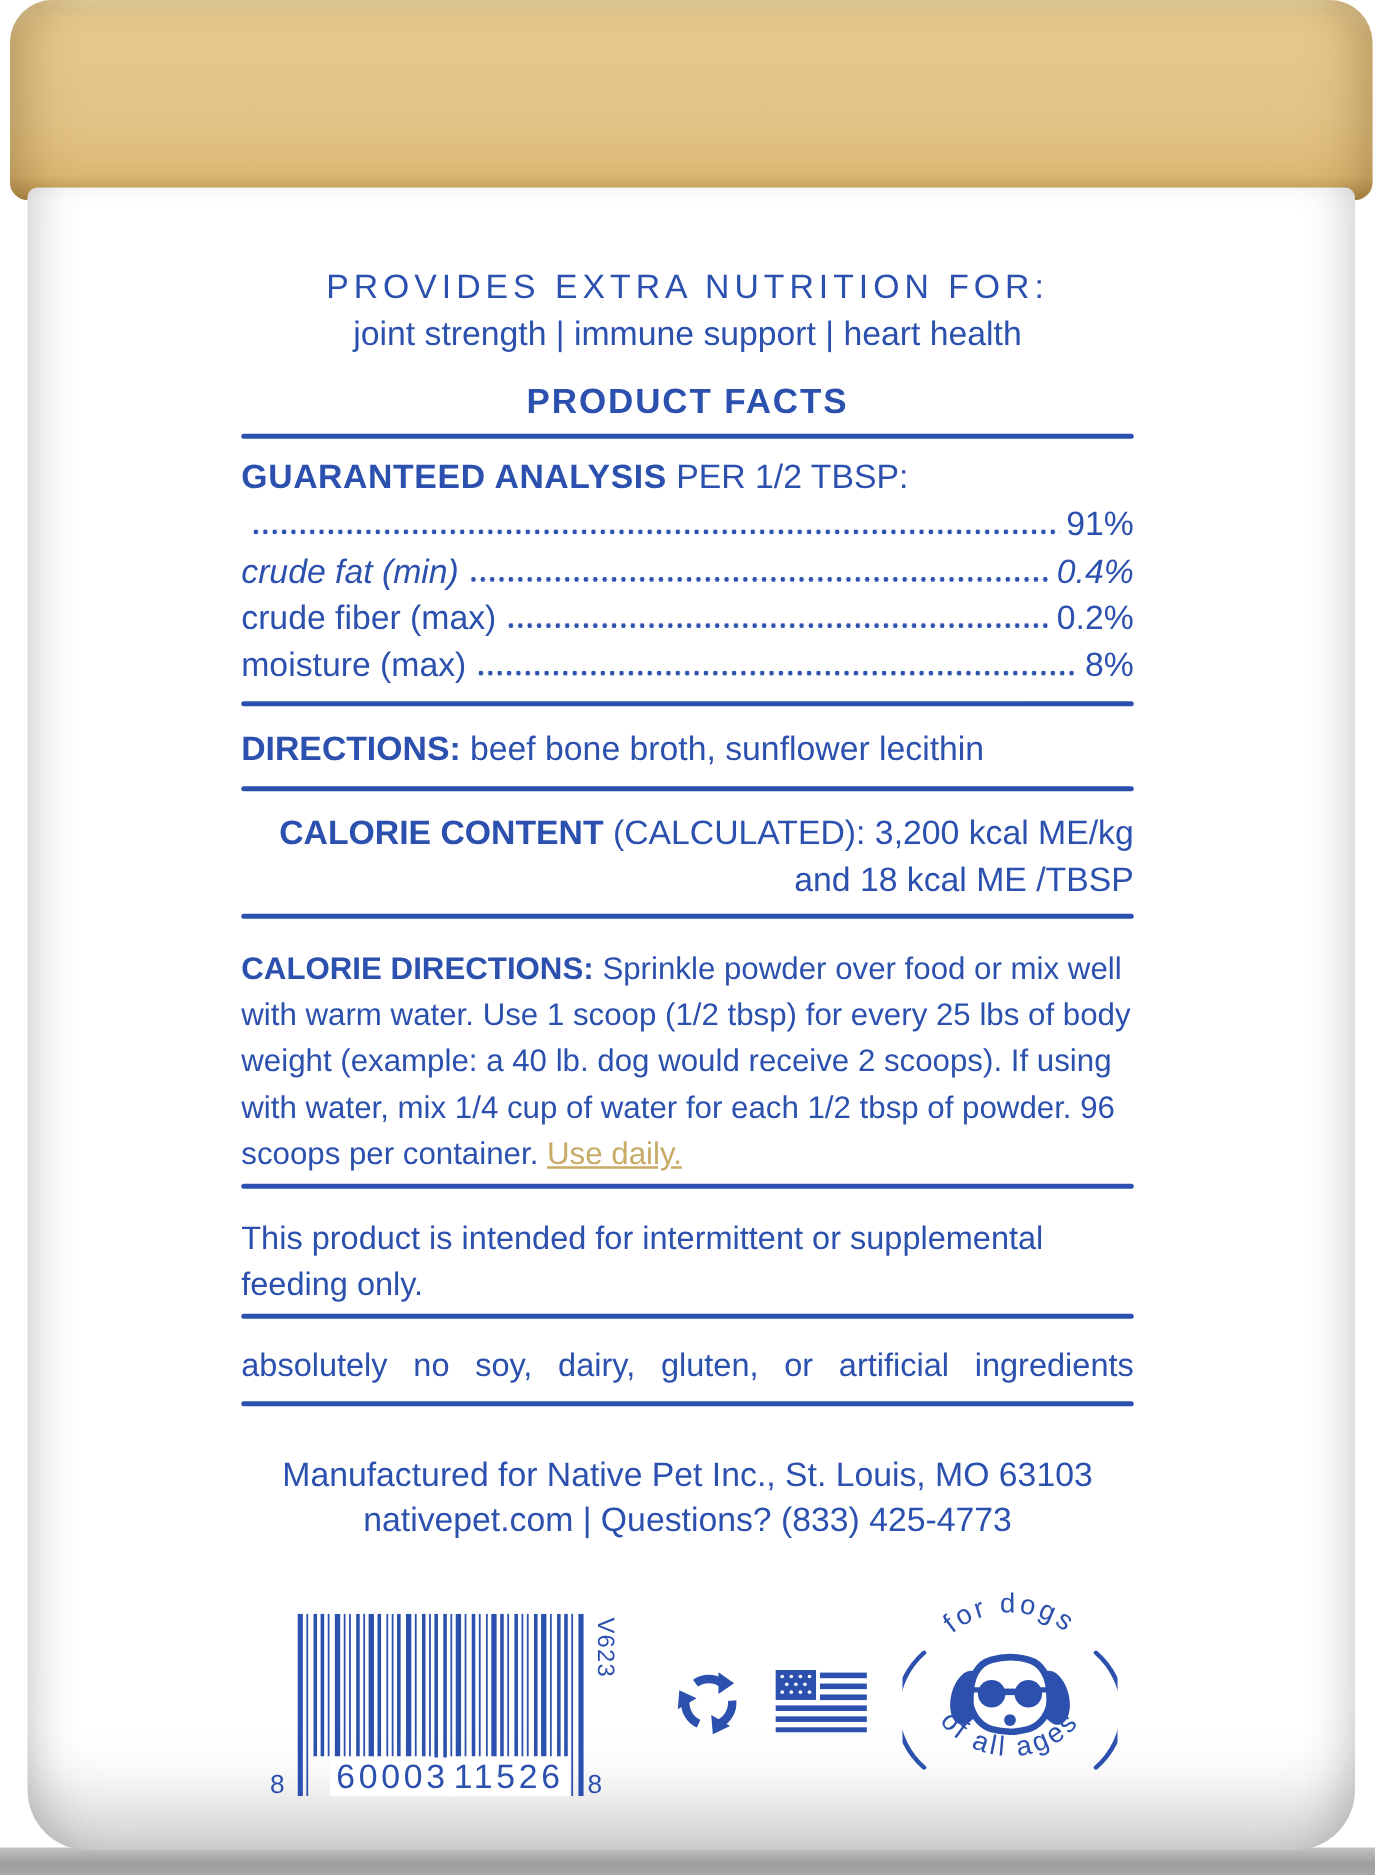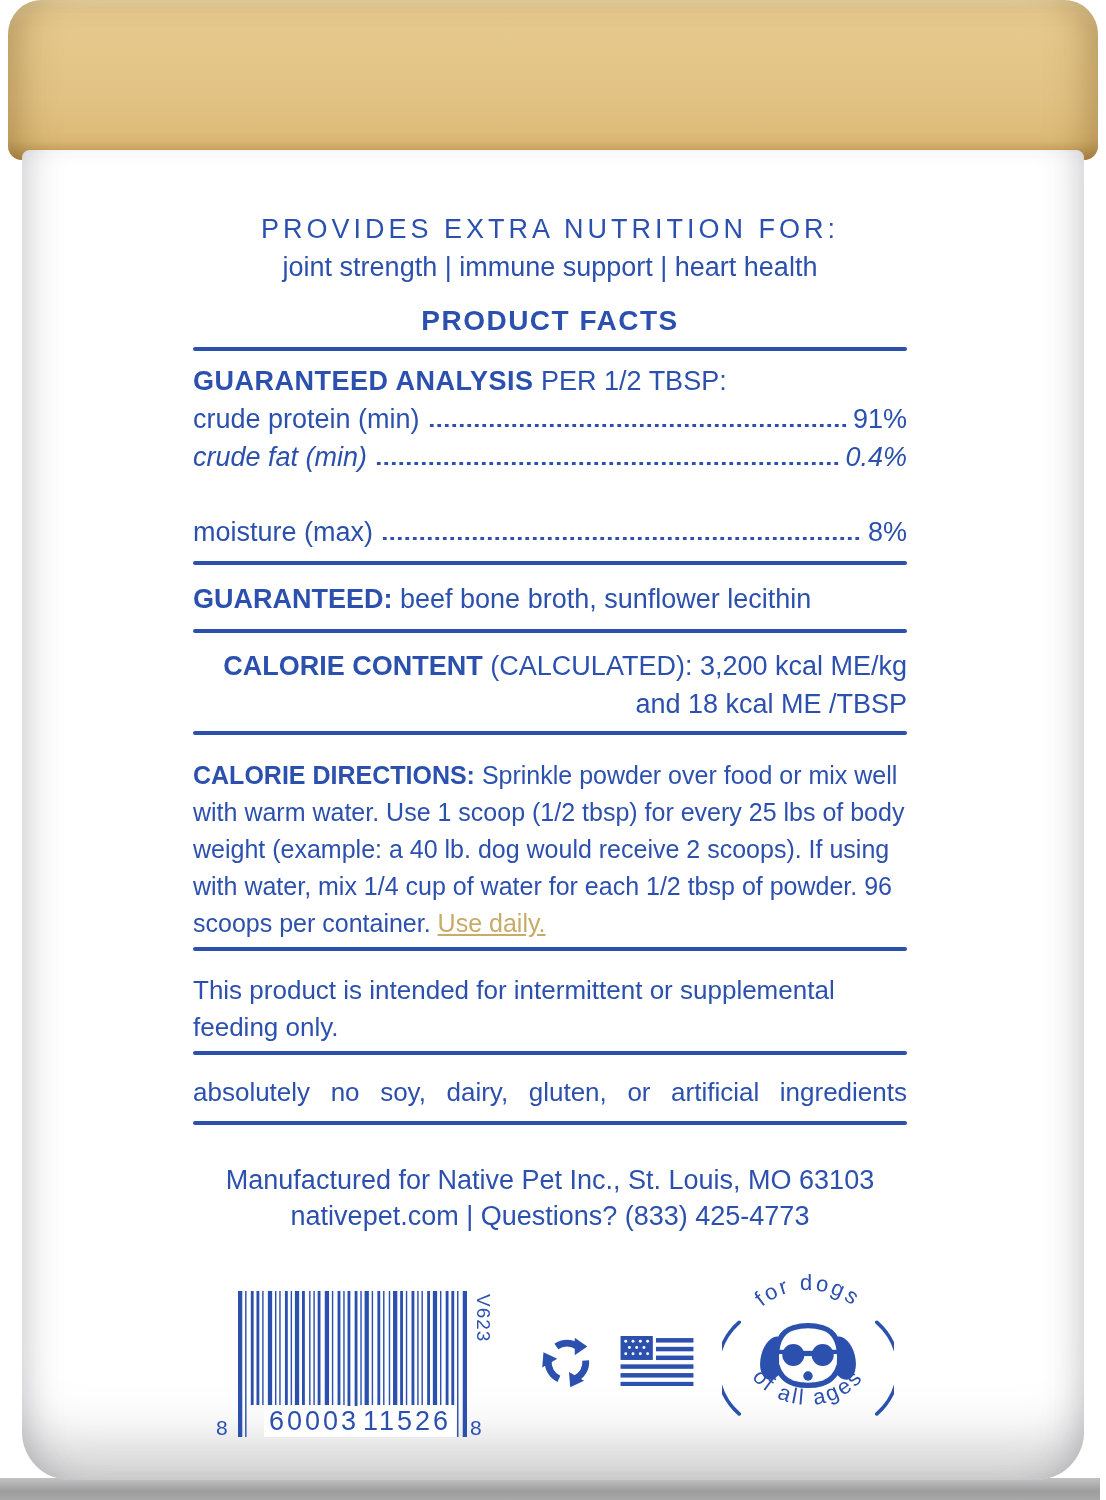--- a/index.html
+++ b/index.html
@@ -96,39 +96,43 @@
     <div class="ctr pf-title">PRODUCT FACTS</div>
 
     <div class="rule r1"></div>
 
     <div class="col ga-head">
       <span class="b">GUARANTEED ANALYSIS</span>
       <span>PER 1/2 TBSP:</span>
     </div>
 
     <div class="ga-row row0">
-      <span>crude protein (min)</span>
       <span class="dots"></span>
       <span>91%</span>
     </div>
     <div class="ga-row row1">
       <span>crude fat (min)</span>
       <span class="dots"></span>
       <span>0.4%</span>
     </div>
+    <div class="ga-row row2">
+      <span>crude fiber (max)</span>
+      <span class="dots"></span>
+      <span>0.2%</span>
+    </div>
     <div class="ga-row row3">
       <span>moisture (max)</span>
       <span class="dots"></span>
       <span>8%</span>
     </div>
 
     <div class="rule r2"></div>
 
     <div class="col ingredients">
-      <span class="b">GUARANTEED:</span>
+      <span class="b">DIRECTIONS:</span>
       <span>beef bone broth, sunflower lecithin</span>
     </div>
 
     <div class="rule r3"></div>
 
     <div class="col calories">
       <span class="b">CALORIE CONTENT</span>
       <span>(CALCULATED): 3,200 kcal ME/kg and 18 kcal ME /TBSP</span>
     </div>
 

